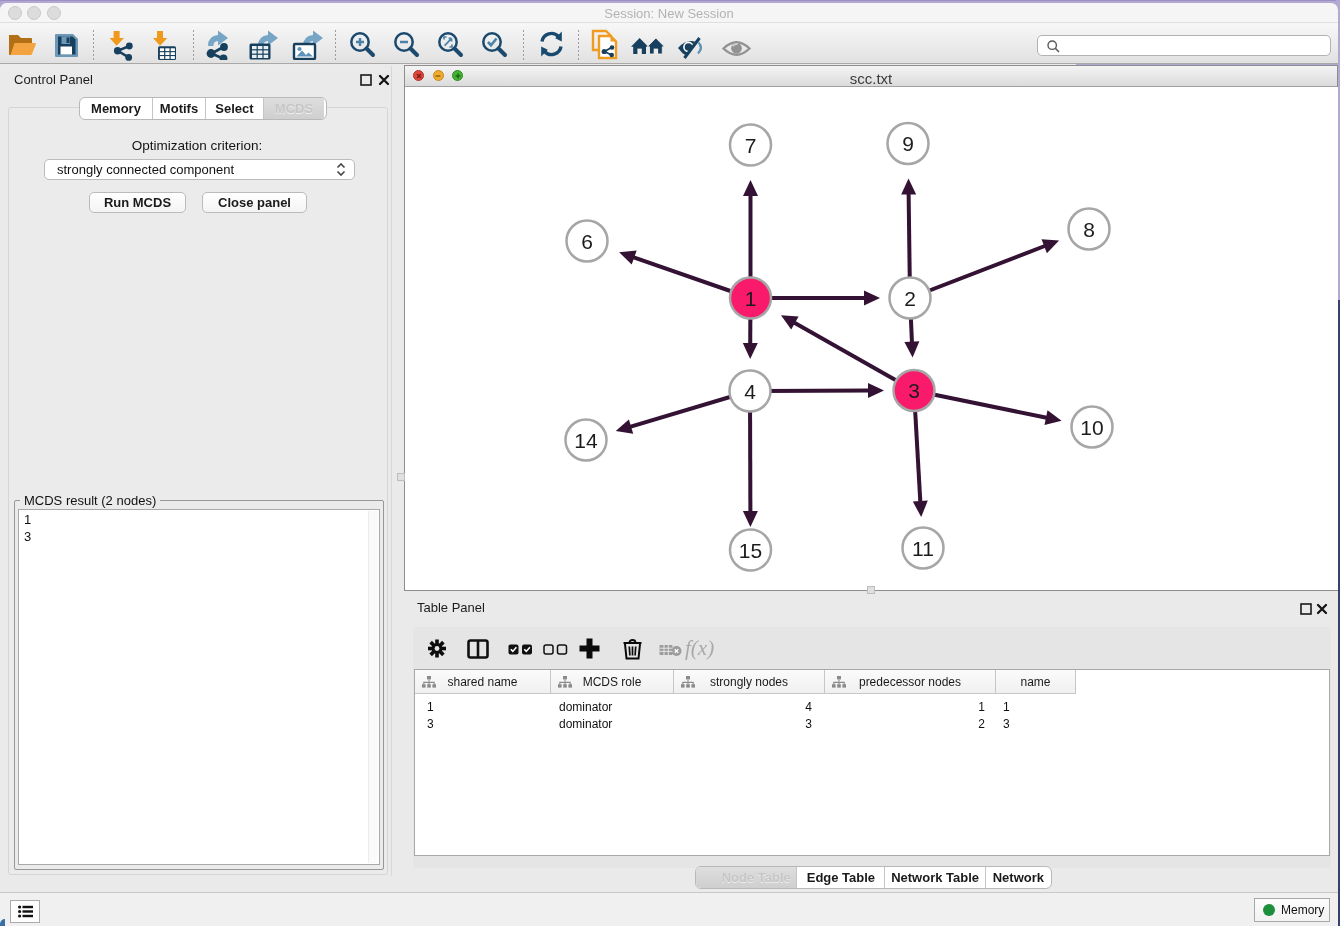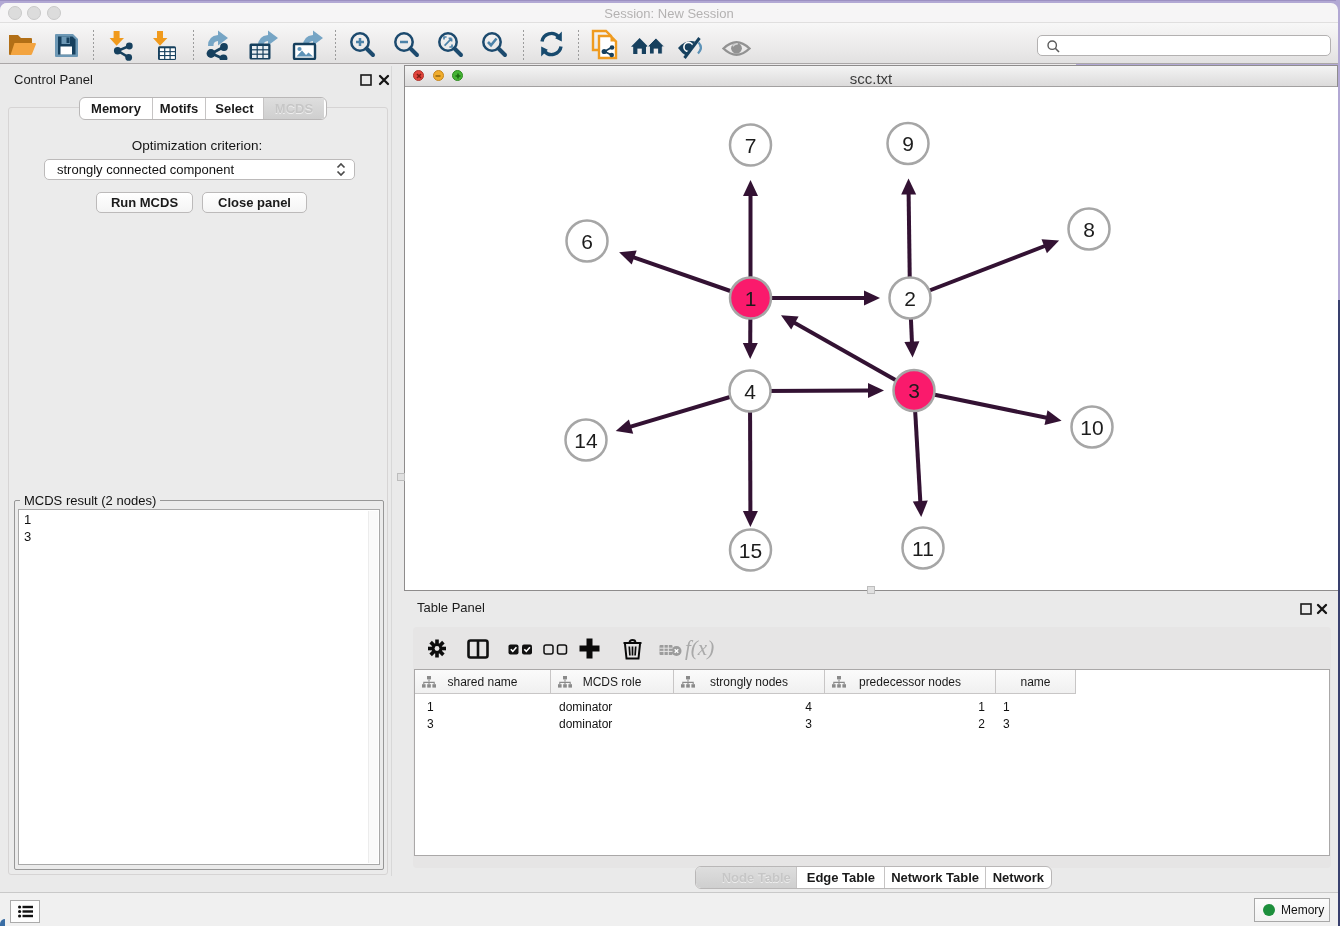--- a/index.html
+++ b/index.html
@@ -228,21 +228,21 @@
         <div class="seg" style="width:52px;">Motifs</div>
         <div class="seg" style="width:57px;">Select</div>
         <div class="seg sel" style="width:60px;">MCDS</div>
       </div>
       <div id="optlabel" class="ab">Optimization criterion:</div>
       <div id="dropdown" class="ab">strongly connected component
         <svg class="ab" style="right:8px;top:3px;" width="10" height="13" viewBox="0 0 10 13">
           <path d="M1.5 4.5 L5 1 L8.5 4.5 M1.5 8.5 L5 12 L8.5 8.5" fill="none" stroke="#4a4a4a" stroke-width="1.7"></path>
         </svg>
       </div>
-      <div class="btn ab" style="left:93px;top:126px;width:95px;text-align:center;">Run MCDS</div>
+      <div class="btn ab" style="left:86px;top:126px;width:95px;text-align:center;">Run MCDS</div>
       <div class="btn ab" style="left:199px;top:126px;width:103px;">Close panel</div>
       <div id="grp" class="ab">
         <div id="grplabel" class="ab">MCDS result (2 nodes)</div>
         <div id="grpinner" class="ab">
           <div class="ln" style="top:2px;">1</div>
           <div class="ln" style="top:19px;">3</div>
           <div id="grpscroll" class="ab"></div>
         </div>
       </div>
     </div>

